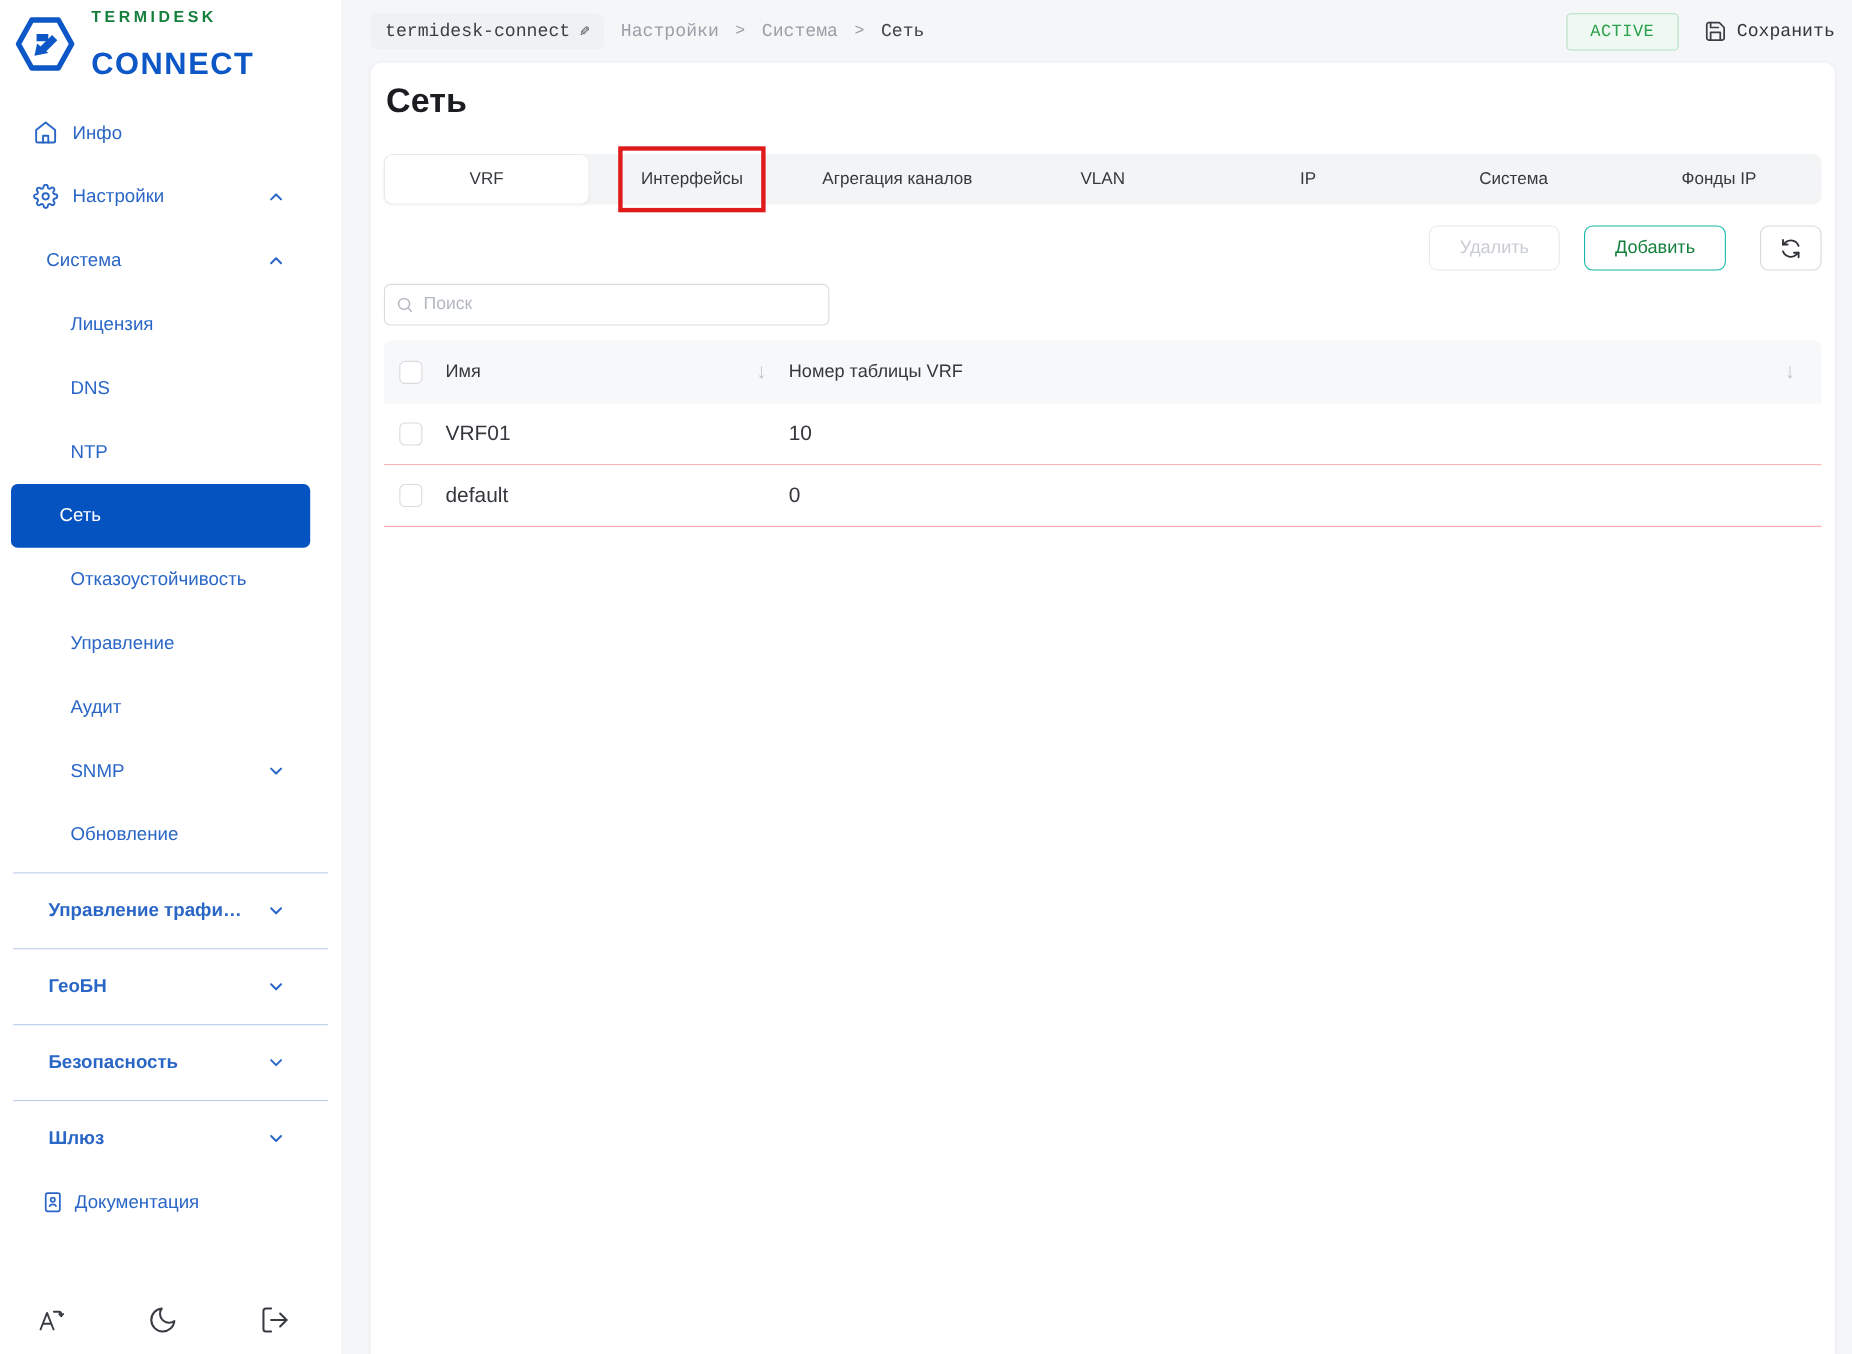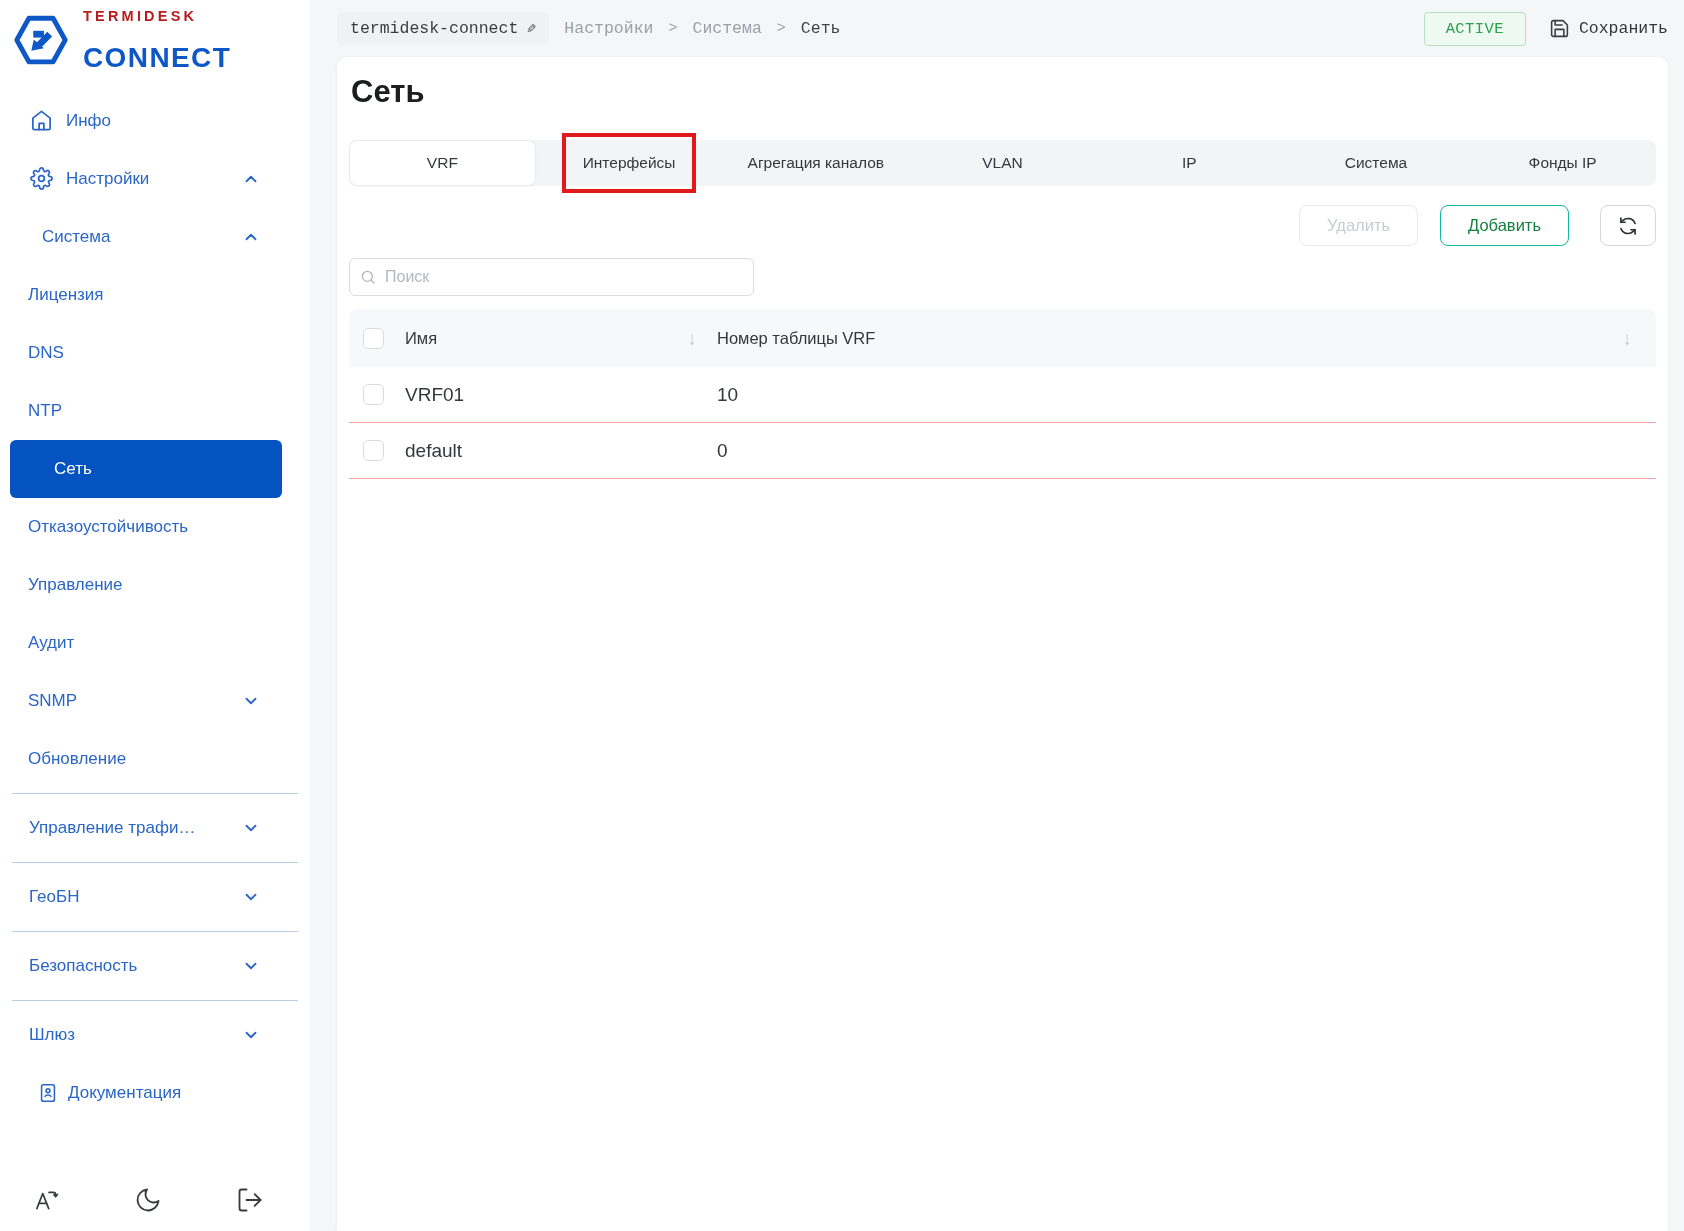--- a/index.html
+++ b/index.html
@@ -4,29 +4,29 @@
 <style>
   * { box-sizing: border-box; }
   html,body { margin:0; padding:0; overflow:hidden; }
   body { font-family:"Liberation Sans", sans-serif; }
   .screen { position:relative; width:1684px; height:1231px; background:#f5f6f8; overflow:hidden; }
 
   
   .sidebar { position:absolute; left:0; top:0; bottom:0; width:310px; background:#fff; display:flex; flex-direction:column; }
   .logo { display:flex; align-items:center; gap:11px; padding:9px 0 0 10px; cursor:pointer; }
   .logo-text { display:flex; flex-direction:column; line-height:1; }
-  .logo-top { color:#b91c1c; font-size:14.5px; font-weight:600; letter-spacing:3.2px; margin-bottom:20px; }
+  .logo-top { color:#15803d; font-size:14.5px; font-weight:600; letter-spacing:3.2px; margin-bottom:20px; }
   .logo-bottom { color:#0d57c6; font-size:28px; font-weight:700; letter-spacing:1.4px; }
   .nav { margin-top:20px; }
   .item { height:58px; display:flex; align-items:center; color:#2a66c6; font-size:17px; padding-left:30px; position:relative; cursor:pointer; }
   .item .lbl { margin-left:13px; white-space:nowrap; }
   .item.lvl1 { padding-left:42px; }
   .item.lvl1 .lbl, .item.lvl2 .lbl, .item.grp .lbl { margin-left:0; }
-  .item.lvl2 { padding-left:28px; }
-  .item.grp  { padding-left:29px; }
+  .item.lvl2 { padding-left:64px; }
+  .item.grp  { padding-left:44px;font-weight:bold; }
   .item.active { background:#0553c0; color:#fff; border-radius:6px; margin:0 28px 0 10px; padding-left:44px; }
   .chev { position:absolute; right:50px; width:18px; height:18px; }
   .chev svg { width:18px; height:18px; stroke:#2a66c6; stroke-width:2.4; fill:none; stroke-linecap:round; stroke-linejoin:round; }
   .chev.up svg { transform:rotate(180deg); }
   .nav-ic { width:23px; height:23px; stroke:#2a66c6; stroke-width:1.8; fill:none; stroke-linecap:round; stroke-linejoin:round; flex:none; }
   .divider { height:1px; background:#b9cfe9; margin:5px 12px; }
   .doc-ic { width:22px; height:22px; stroke:#2a66c6; stroke-width:1.7; fill:none; stroke-linecap:round; stroke-linejoin:round; flex:none; }
   .item.doc { padding-left:37px; }
   .item.doc .lbl { margin-left:9px; }
   .side-footer { margin-top:auto; display:flex; align-items:center; justify-content:space-between; padding:0 44px 12px 30px; }

